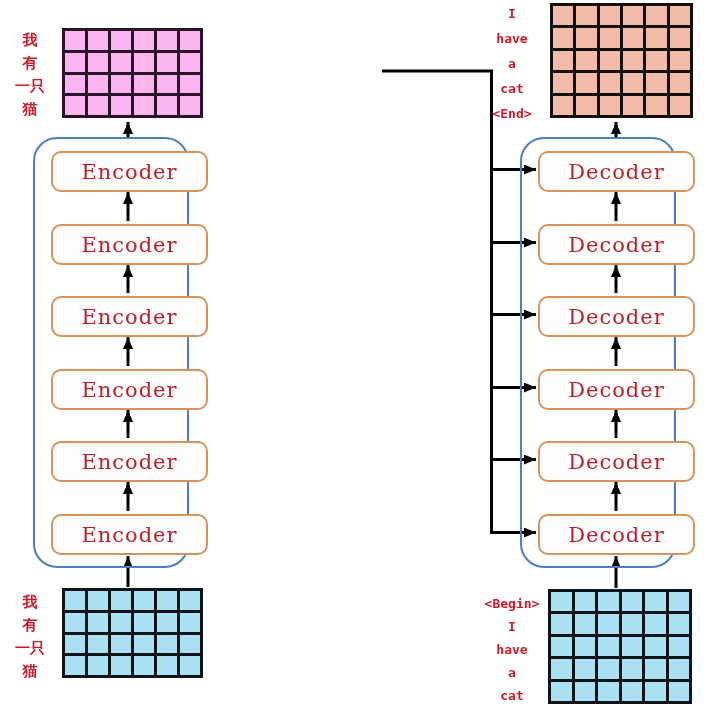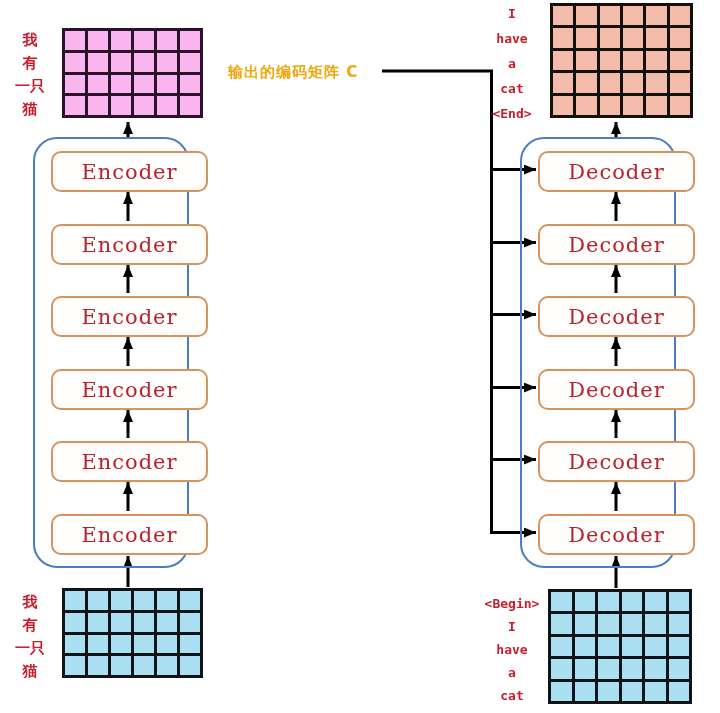--- a/index.html
+++ b/index.html
@@ -120,21 +120,20 @@
       <div class="cell" style="background: rgb(250, 180, 238);"></div>
       <div class="cell" style="background: rgb(250, 180, 238);"></div>
       <div class="cell" style="background: rgb(250, 180, 238);"></div>
       <div class="cell" style="background: rgb(250, 180, 238);"></div>
       <div class="cell" style="background: rgb(250, 180, 238);"></div>
       <div class="cell" style="background: rgb(250, 180, 238);"></div>
       <div class="cell" style="background: rgb(250, 180, 238);"></div>
       <div class="cell" style="background: rgb(250, 180, 238);"></div>
     </div>
 
-  <div class="mid-label" id="encoder-output-label">输出的编码矩阵  C</div>
 
   <div class="stack" id="encoder-stack">
       <div class="block-box" style="left: 16px; top: 12px;">
         <span>Encoder</span>
       </div>
       <div class="block-box" style="left: 16px; top: 85px;">
         <span>Encoder</span>
       </div>
       <div class="block-box" style="left: 16px; top: 157px;">
         <span>Encoder</span>

